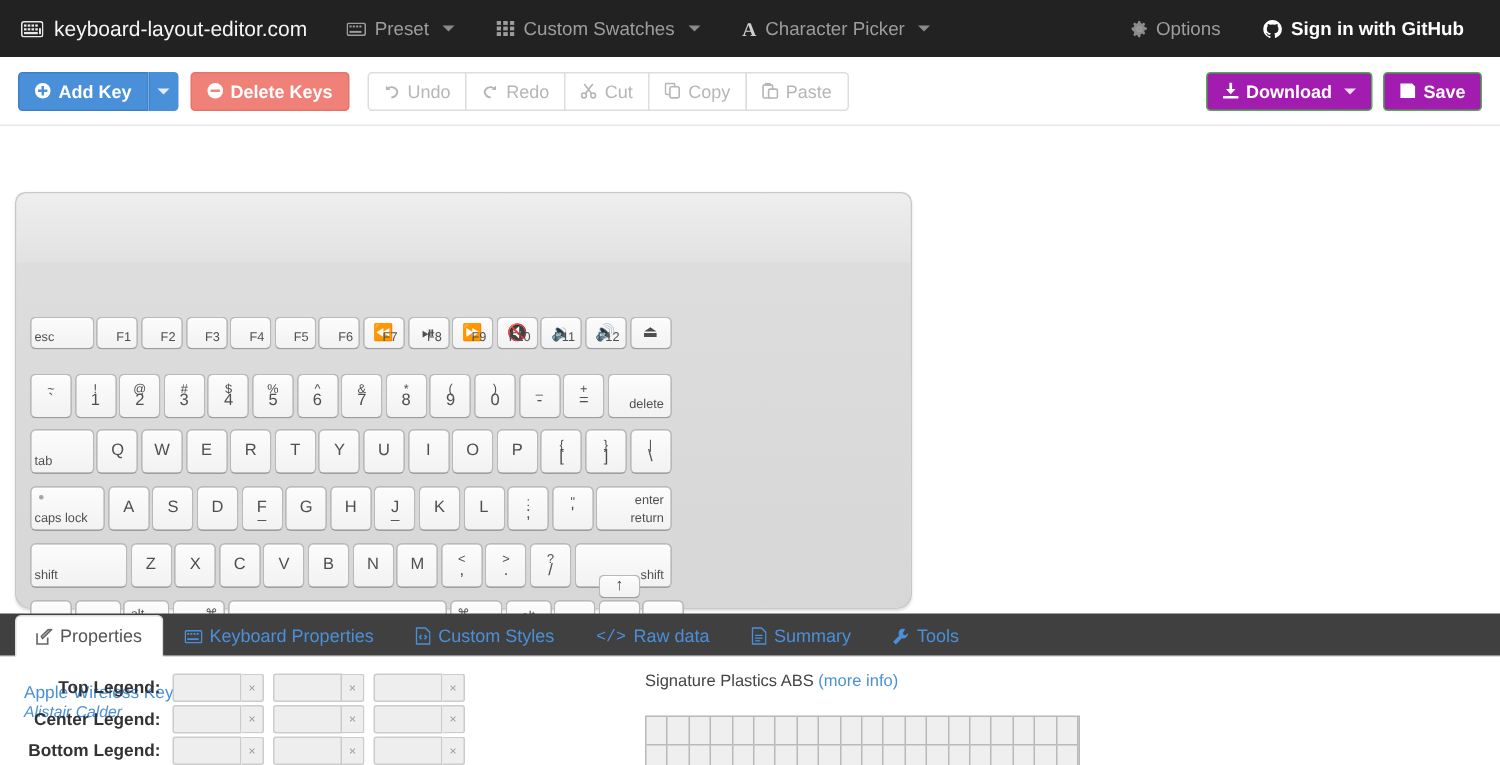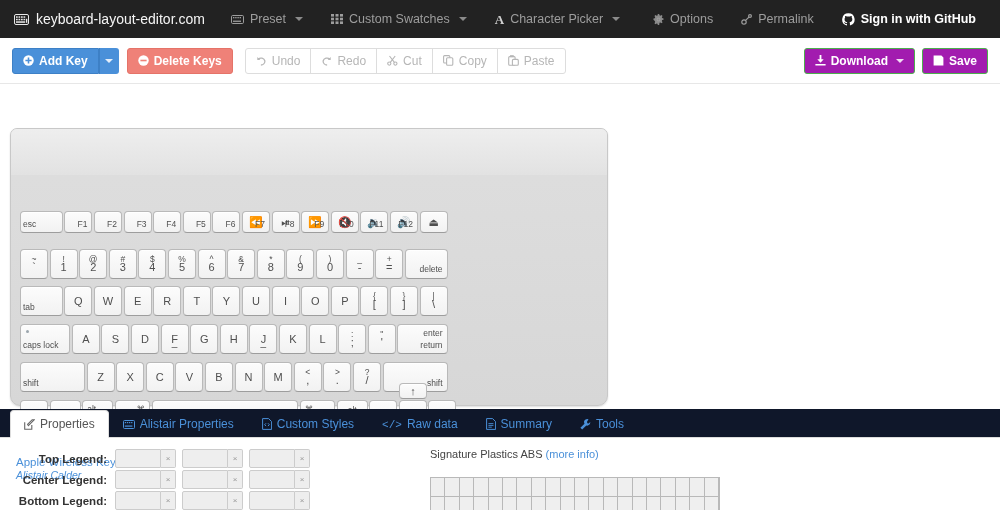--- a/index.html
+++ b/index.html
@@ -169,21 +169,21 @@
   .kb-meta .name { color: #4a90d9; font-size: 11.5px; cursor: pointer; }
   .kb-meta .author { color: #4a90d9; font-size: 10.5px; font-style: italic; cursor: pointer; }
 
   
   .tabs {
     border-bottom: 1px solid #dddddd;
     display: flex;
     align-items: flex-end;
     padding: 0 10px;
     height: 29px;
-    background: #0f172a;
+    background: #404040;
     position: relative;
   }
   .tab {
     display: inline-flex; align-items: center; gap: 5px;
     padding: 6px 13px 6px 13px;
     font-size: 12px;
     color: #4a90d9;
     cursor: pointer;
     border: 1px solid transparent;
     border-radius: 4px 4px 0 0;
@@ -320,32 +320,20 @@
   <div class="nav-right">
     <div class="nav-item">
       <span class="ico">
         <svg width="11" height="11" viewBox="0 0 11 11">
             <path fill="#9d9d9d" d="M5.5 3.6a1.9 1.9 0 100 3.8 1.9 1.9 0 000-3.8zm0 1a.9.9 0 110 1.8.9.9 0 010-1.8z"></path>
             <path fill="#9d9d9d" d="M4.8 0h1.4l.25 1.35.95.4 1.15-.75 1 1-0.75 1.15.4.95L10.55 4.4v1.4L9.2 6.05l-.4.95.75 1.15-1 1-1.15-.75-.95.4L6.2 11H4.8l-.25-1.2-.95-.4-1.15.75-1-1 .75-1.15-.4-.95L.45 5.8V4.4L1.8 4.15l.4-.95L1.45 2.05l1-1 1.15.75.95-.4z" opacity=".85"></path>
           </svg>
       </span>
       <span>Options</span>
     </div>
-    <div class="nav-item">
-      <span class="ico">
-        <svg width="11" height="11" viewBox="0 0 11 11">
-            <g stroke="#9d9d9d" stroke-width="1.2" fill="none">
-              <circle cx="3" cy="8" r="2.2"></circle>
-              <path d="M4.6 6.4L8.2 2.8"></path>
-              <circle cx="9" cy="2" r="1.4"></circle>
-            </g>
-          </svg>
-      </span>
-      <span>Permalink</span>
-    </div>
     <div class="nav-item strong">
       <span class="ico">
         <svg width="13" height="13" viewBox="0 0 13 13">
             <path fill="#ffffff" d="M6.5.3a6.2 6.2 0 00-2 12.1c.3.06.43-.13.43-.3v-1.1c-1.7.37-2.07-.8-2.07-.8-.28-.7-.68-.9-.68-.9-.56-.38.04-.37.04-.37.62.04.94.63.94.63.55.94 1.44.67 1.79.51.05-.4.21-.67.39-.83-1.36-.15-2.79-.68-2.79-3.03 0-.67.24-1.22.63-1.65-.06-.16-.27-.78.06-1.62 0 0 .51-.16 1.67.63a6.3 6.3 0 013.04 0c1.16-.79 1.67-.63 1.67-.63.33.84.12 1.46.06 1.62.39.43.63.98.63 1.65 0 2.36-1.44 2.88-2.8 3.03.22.19.42.56.42 1.14v1.69c0 .17.12.37.44.3A6.2 6.2 0 006.5.3z"></path>
           </svg>
       </span>
       <span>Sign in with GitHub</span>
     </div>
   </div>
 </div>
@@ -750,21 +738,21 @@
       <span class="ico">
         <svg width="12" height="9" viewBox="0 0 12 9">
           <rect x="0.5" y="0.5" width="11" height="8" rx="1" fill="none" stroke="#4a90d9"></rect>
           <rect x="1.8" y="2" width="1.3" height="1.2" fill="#4a90d9"></rect>
           <rect x="3.9" y="2" width="1.3" height="1.2" fill="#4a90d9"></rect>
           <rect x="6" y="2" width="1.3" height="1.2" fill="#4a90d9"></rect>
           <rect x="8.1" y="2" width="1.3" height="1.2" fill="#4a90d9"></rect>
           <rect x="1.8" y="5.5" width="7.6" height="1.2" fill="#4a90d9"></rect>
         </svg>
       </span>
-      <span>Alistair Properties</span>
+      <span>Keyboard Properties</span>
     </div>
     <div class="tab">
       <span class="ico">
         <svg width="10" height="12" viewBox="0 0 10 12">
           <path d="M0.6 0.6h6l3 3v7.8h-9z" fill="none" stroke="#4a90d9" stroke-width="1"></path>
           <path d="M4 5.3L2.7 6.7 4 8.1M6 5.3l1.3 1.4L6 8.1" fill="none" stroke="#4a90d9" stroke-width="1"></path>
         </svg>
       </span>
       <span>Custom Styles</span>
     </div>

